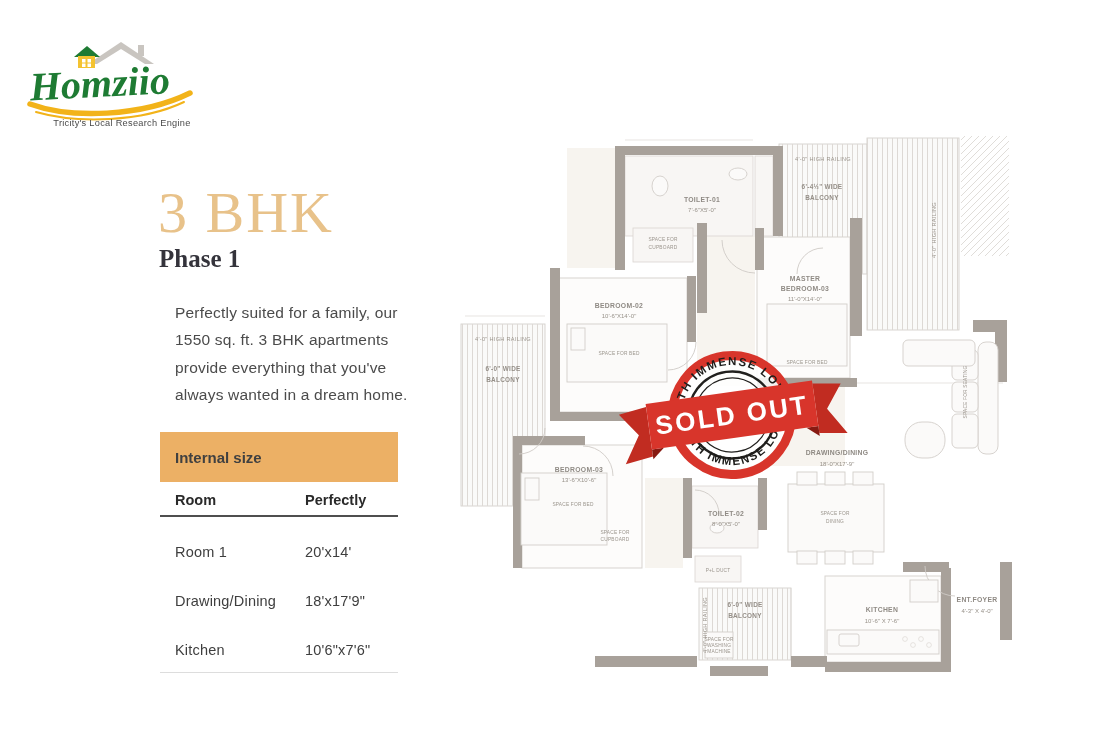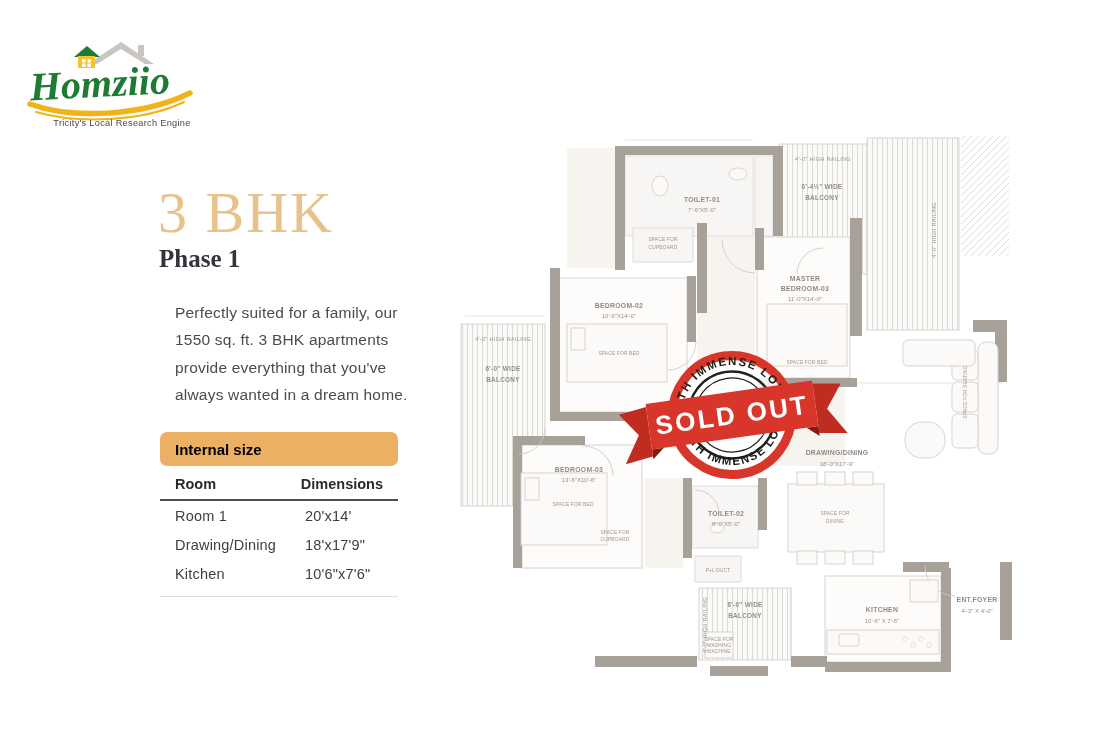--- a/index.html
+++ b/index.html
@@ -9,25 +9,25 @@
   .logo{position:absolute;left:26px;top:38px;width:190px;height:96px;}
   
   .title{position:absolute;left:158px;top:144px;font-family:"Liberation Serif",serif;
          font-size:58px;font-weight:400;color:#e8c28a;letter-spacing:2px;line-height:1;margin-top:40px;}
   .subtitle{position:absolute;left:159px;top:246px;font-family:"Liberation Serif",serif;
          font-size:25px;font-weight:600;color:#34333b;line-height:1;}
   .desc{position:absolute;left:175px;top:299px;width:252px;font-size:15.5px;color:#4b4b4b;
          line-height:1.76;letter-spacing:.2px;margin:0;}
   
   .sizes{position:absolute;left:160px;top:432px;width:238px;}
-  .band{height:26px;display:flex;align-items:center;padding:4px 15px;font-weight:700;
-        font-size:15px;color:#000000;border-radius:7px;}
+  .band{height:26px;display:flex;align-items:center;padding:12px 15px;font-weight:700;
+        font-size:15px;color:#404040;}
   .cols{display:flex;padding:10px 15px 7px;font-weight:700;font-size:14.5px;color:#2a2a2a;
         border-bottom:2px solid #4f4f4f;}
-  .trow{display:flex;padding:7px 15px 6px;font-size:14.5px;color:#3e3e3e;letter-spacing:.2px;}
+  .trow{display:flex;padding:7px 15px 6px;font-size:14.5px;color:#3e3e3e;letter-spacing:.2px;margin-top:20px;}
   .c1{width:130px;} .c2{flex:1;}
   .t-bottom{border-bottom:1px solid #ddd;height:8px;}
   
   .plan{position:absolute;left:455px;top:128px;width:560px;height:567px;}
   .wall{fill:#a8a19a;}
   .room{fill:#fdfcfb;stroke:#d7d3cf;stroke-width:1;}
   .soft{fill:#f8f6f4;stroke:#d9d5d1;stroke-width:.8;}
   .furn{fill:#fbfaf9;stroke:#d2cec9;stroke-width:.9;}
   .thin{stroke:#dcd8d4;stroke-width:.7;fill:none;}
   .arcdoor{stroke:#cfcbc6;stroke-width:.9;fill:none;}
@@ -72,21 +72,21 @@
   </div>
 
   <div class="title">3 BHK</div>
   <div class="subtitle">Phase 1</div>
   <p class="desc">Perfectly suited for a family, our 1550 sq. ft. 3 BHK apartments provide everything that you've always wanted in a dream home.</p>
 
   <div class="sizes">
     <div class="band" style="background:#ecb065;">Internal size</div>
     <div class="cols">
       <span class="c1">Room</span>
-      <span class="c2">Dimensions</span>
+      <span class="c2">Perfectly</span>
     </div>
     <div class="trow">
       <span class="c1">Room 1</span>
       <span class="c2">20'x14'</span>
     </div>
     <div class="trow">
       <span class="c1">Drawing/Dining</span>
       <span class="c2">18'x17'9"</span>
     </div>
     <div class="trow">

